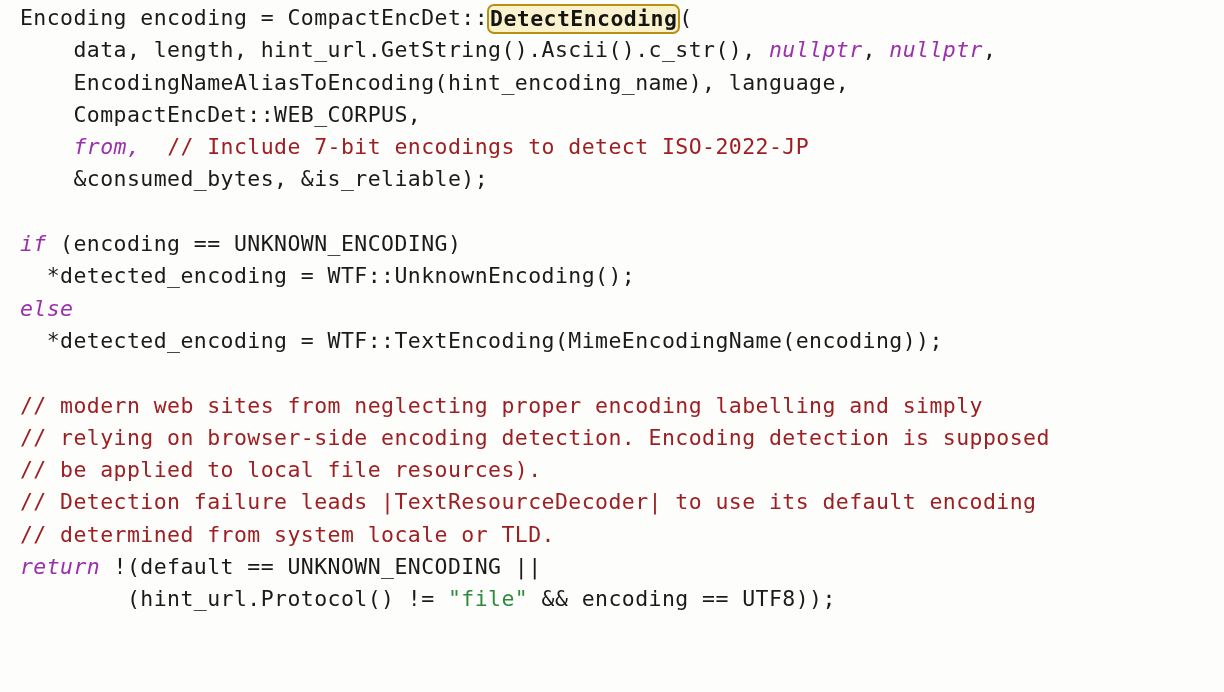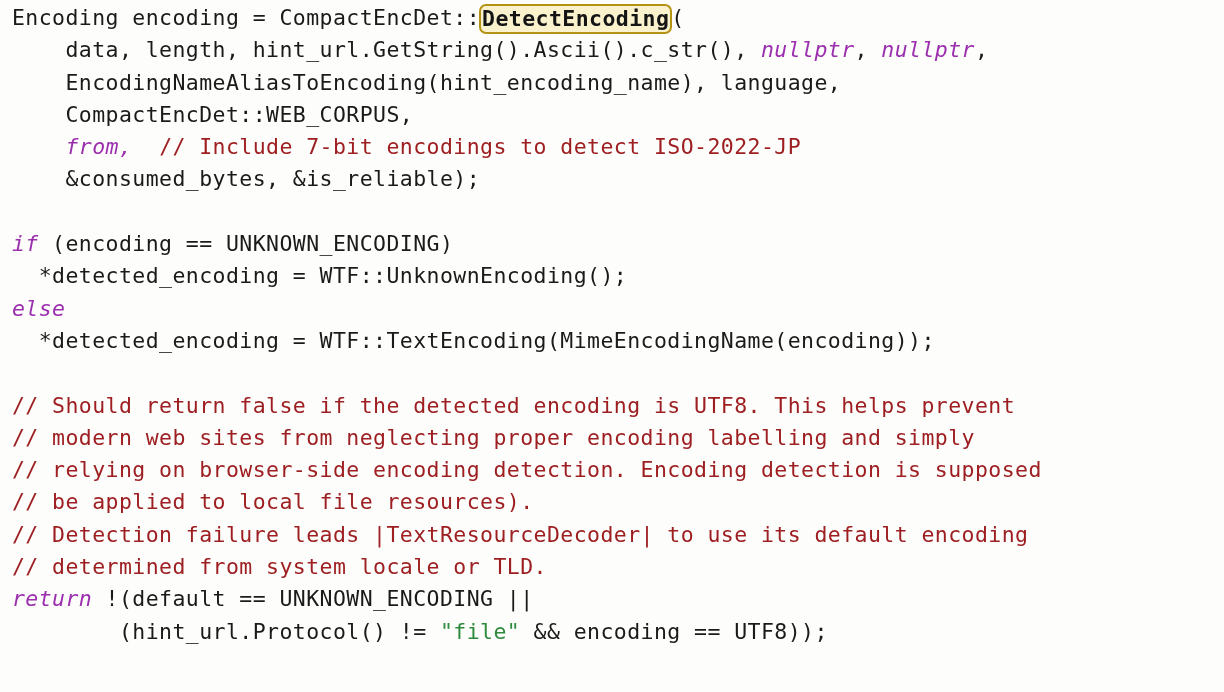--- a/index.html
+++ b/index.html
@@ -46,21 +46,21 @@
   }
 
   .code-line {
     display: block;
     height: 32.3px;
     line-height: 32.3px;
     font-size: 21.5px;
     white-space: pre;
     color: #1a1a1a;
     letter-spacing: 0.02em;
-    padding-left: 12px;
+    padding-left: 20px;
     box-sizing: border-box;
   }
 
   .code-line.blank {
     color: transparent;
   }
 
   .tok-plain   { color: #1a1a1a; }
   .tok-keyword { color: #9b2fae; font-style: italic; }
   .tok-comment { color: #9e1f22; margin-top: 27px; }
@@ -92,21 +92,20 @@
       <div class="code-line"><span class="tok-plain">    EncodingNameAliasToEncoding(hint_encoding_name), language,</span></div>
       <div class="code-line"><span class="tok-plain">    CompactEncDet::WEB_CORPUS,</span></div>
       <div class="code-line"><span class="tok-plain">    </span><span class="tok-keyword">from,</span><span class="tok-plain">  </span><span class="tok-comment">// Include 7-bit encodings to detect ISO-2022-JP</span></div>
       <div class="code-line"><span class="tok-plain">    &amp;consumed_bytes, &amp;is_reliable);</span></div>
       <div class="code-line blank">&nbsp;</div>
       <div class="code-line"><span class="tok-keyword">if</span><span class="tok-plain"> (encoding == UNKNOWN_ENCODING)</span></div>
       <div class="code-line"><span class="tok-plain">  *detected_encoding = WTF::UnknownEncoding();</span></div>
       <div class="code-line"><span class="tok-keyword">else</span></div>
       <div class="code-line"><span class="tok-plain">  *detected_encoding = WTF::TextEncoding(MimeEncodingName(encoding));</span></div>
       <div class="code-line blank">&nbsp;</div>
-      <div class="code-line"><span class="tok-comment">// Should return false if the detected encoding is UTF8. This helps prevent</span></div>
       <div class="code-line"><span class="tok-comment">// modern web sites from neglecting proper encoding labelling and simply</span></div>
       <div class="code-line"><span class="tok-comment">// relying on browser-side encoding detection. Encoding detection is supposed</span></div>
       <div class="code-line"><span class="tok-comment">// be applied to local file resources).</span></div>
       <div class="code-line"><span class="tok-comment">// Detection failure leads |TextResourceDecoder| to use its default encoding</span></div>
       <div class="code-line"><span class="tok-comment">// determined from system locale or TLD.</span></div>
       <div class="code-line"><span class="tok-keyword">return</span><span class="tok-plain"> !(default == UNKNOWN_ENCODING ||</span></div>
       <div class="code-line"><span class="tok-plain">        (hint_url.Protocol() != </span><span class="tok-string">"file"</span><span class="tok-plain"> &amp;&amp; encoding == UTF8));</span></div>
     </div>
 </div>
 

